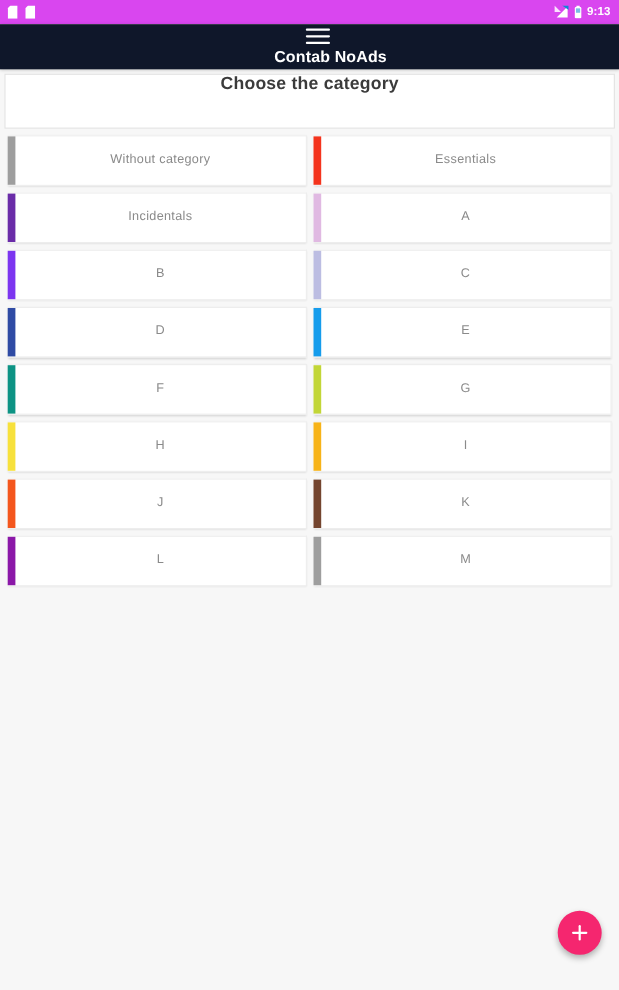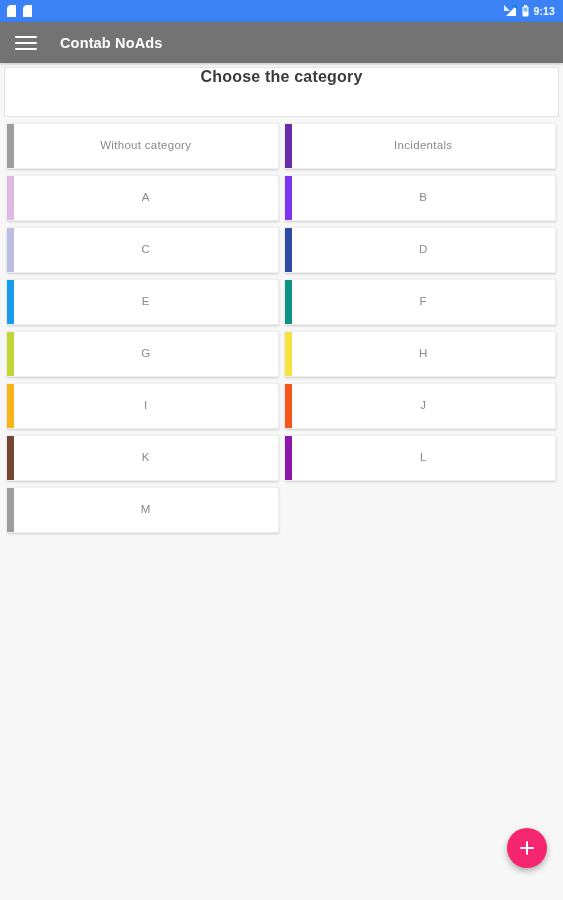--- a/index.html
+++ b/index.html
@@ -10,21 +10,21 @@
   }
   body {
     font-family: "Liberation Sans", sans-serif;
     background: #f7f7f7;
     position: relative;
   }
 
   
   #status-bar {
     height: 22px;
-    background: #3b82f6;
+    background: #d946ef;
     display: flex;
     align-items: center;
     padding: 0 8px 0 7px;
     color: #ffffff;
     gap: 48px;
   }
   #status-left { display: flex; align-items: center; gap: 7px; }
   #status-right {
     margin-left: auto;
     display: flex;
@@ -36,27 +36,28 @@
     font-size: 10.5px;
     font-weight: bold;
     letter-spacing: 0.1px;
     line-height: 1;
     color: #ffffff;
   }
 
   
   #app-bar {
     height: 41px;
-    background: #737373;
+    background: #0f172a;
     display: flex;
     align-items: center;
     padding-left: 15px;
     box-shadow: 0 1px 3px rgba(0,0,0,0.22);
     position: relative;
     z-index: 5;
+    flex-direction: column;
   }
   #menu-button {
     width: 22px;
     height: 22px;
     display: flex;
     flex-direction: column;
     justify-content: center;
     gap: 4px;
     cursor: pointer;
   }
@@ -206,20 +207,26 @@
 
   <div id="category-grid">
       <div class="cat-cell">
         <div class="cat-card">
           <span class="cat-bar" style="background: rgb(158, 158, 158);"></span>
           <span class="cat-label">Without category</span>
         </div>
       </div>
       <div class="cat-cell">
         <div class="cat-card">
+          <span class="cat-bar" style="background: rgb(244, 52, 29);"></span>
+          <span class="cat-label">Essentials</span>
+        </div>
+      </div>
+      <div class="cat-cell">
+        <div class="cat-card">
           <span class="cat-bar" style="background: rgb(106, 44, 168);"></span>
           <span class="cat-label">Incidentals</span>
         </div>
       </div>
       <div class="cat-cell">
         <div class="cat-card">
           <span class="cat-bar" style="background: rgb(224, 185, 226);"></span>
           <span class="cat-label">A</span>
         </div>
       </div>

